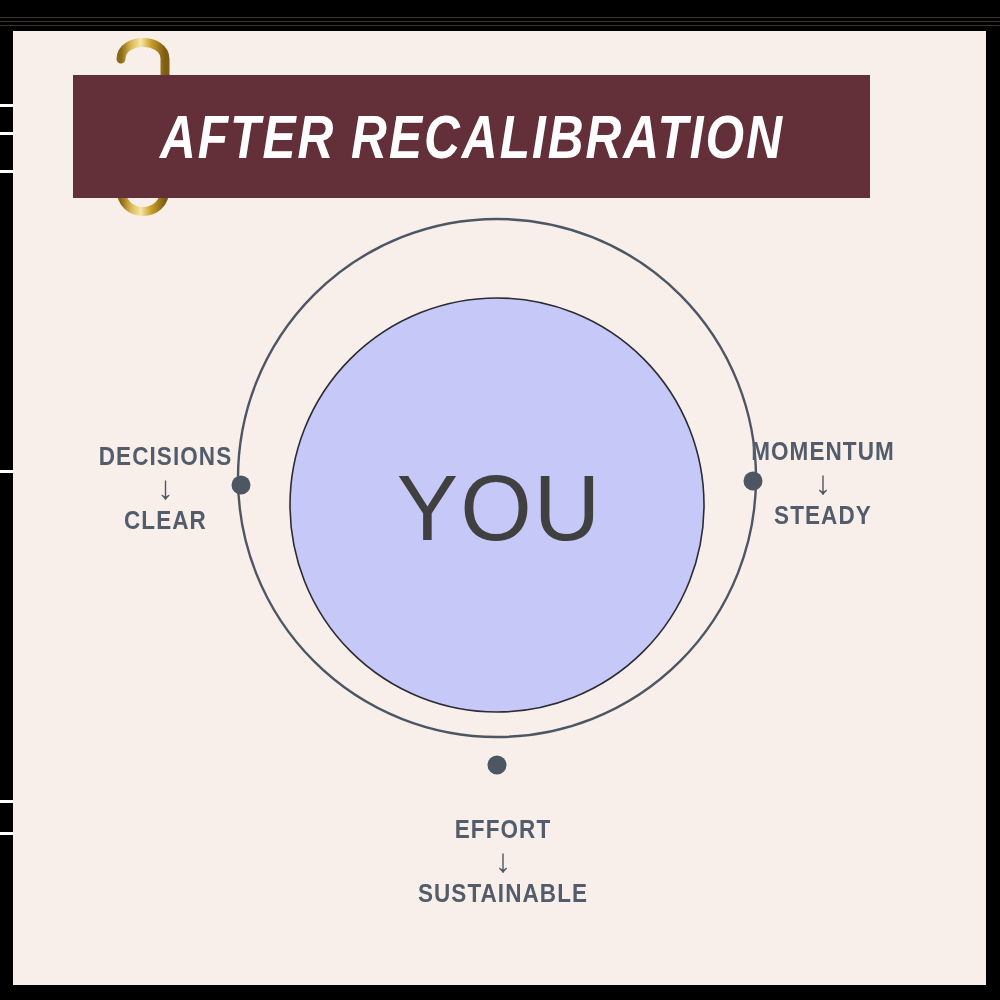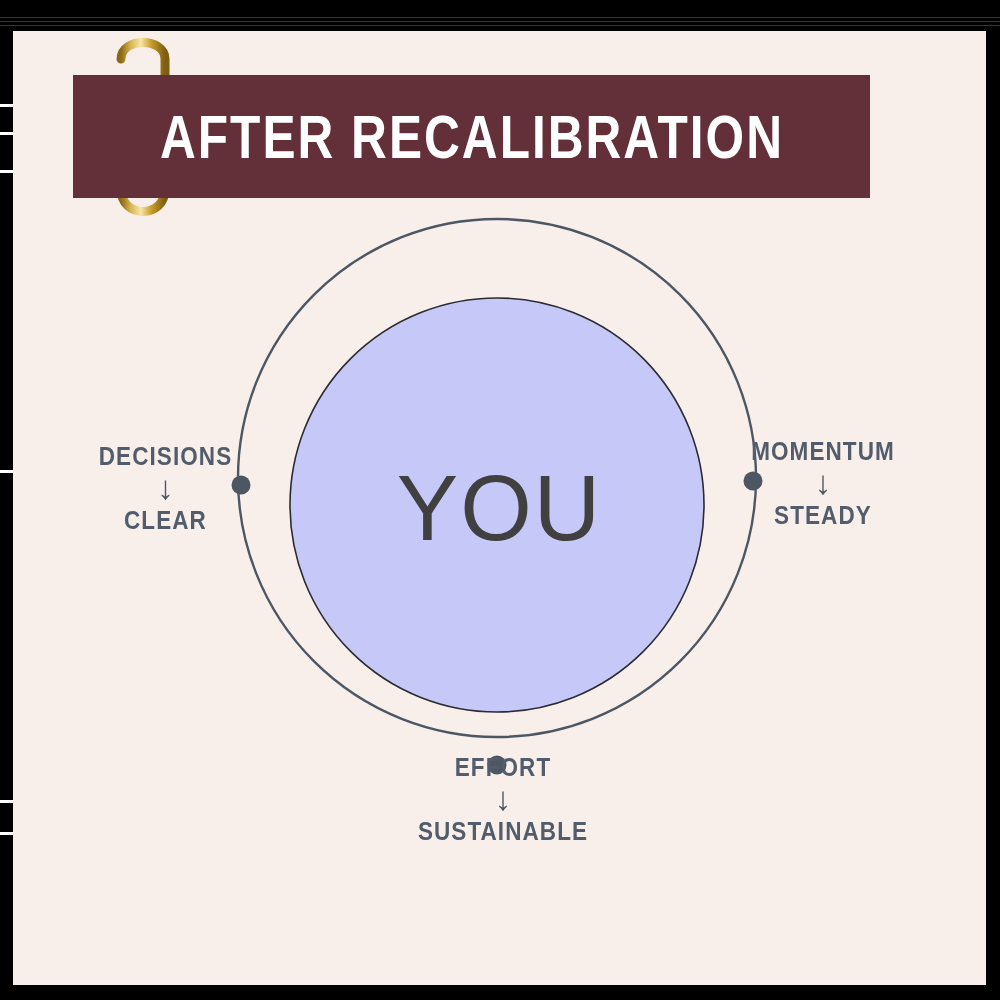--- a/index.html
+++ b/index.html
@@ -61,20 +61,21 @@
   #title-banner {
     position: absolute;
     left: 60px;
     top: 44px;
     width: 797px;
     height: 123px;
     background: #63303a;
     display: flex;
     align-items: center;
     justify-content: center;
+    font-style: italic;
   }
   #title-text {
     color: #ffffff;
     font-size: 62px;
     font-weight: bold;
     letter-spacing: 2.5px;
     transform: scaleX(0.80);
     transform-origin: center center;
     white-space: nowrap;
     line-height: 1;
@@ -122,21 +123,21 @@
   .spoke .outcome {
     font-size: 25px;
     font-weight: bold;
     letter-spacing: 1.2px;
     transform: scaleX(0.90);
     line-height: 1.05;
   }
 
   #spoke-left  { left: 55px;  top: 412px; width: 195px; }
   #spoke-right { left: 705px; top: 407px; width: 210px; }
-  #spoke-bottom{ left: 355px; top: 723px; width: 270px; text-align: center; }
+  #spoke-bottom{ left: 355px; top: 785px; width: 270px; text-align: center; }
 
   #you-label {
     position: absolute;
     left: 0; top: 0;
     width: 973px;
     text-align: center;
     color: #404040;
     font-size: 92px;
     font-weight: normal;
     letter-spacing: 2px;

